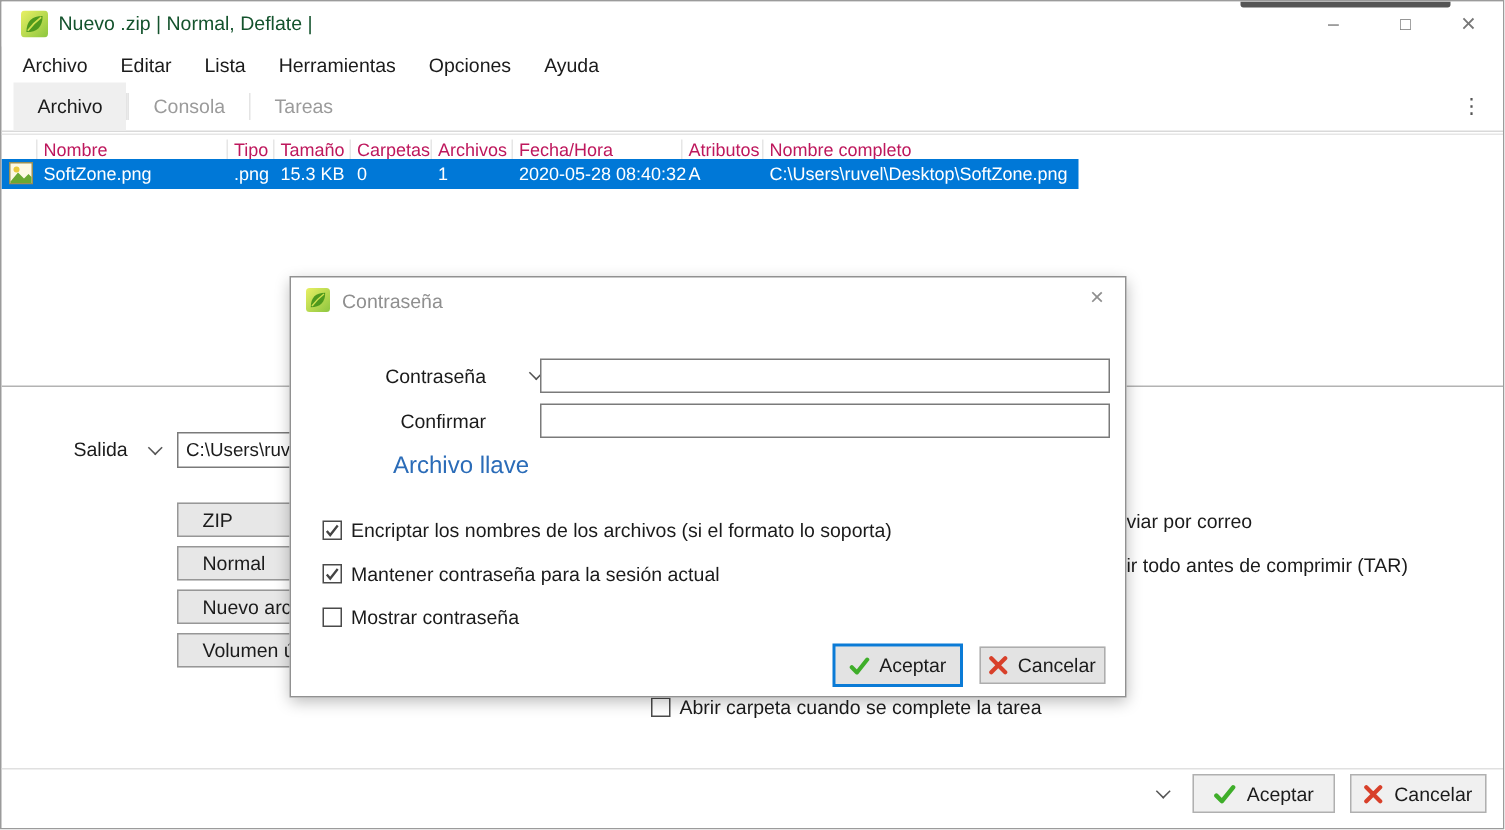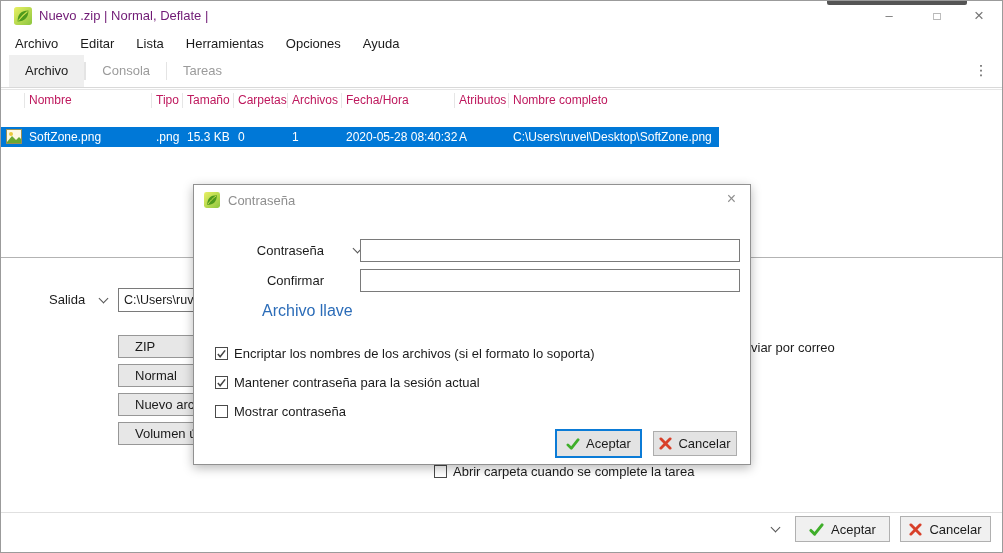--- a/index.html
+++ b/index.html
@@ -2,40 +2,40 @@
 <html><head>
 <meta charset="utf-8">
 <style>
   html,body{margin:0;padding:0;background:#fff;font-family:"Liberation Sans",sans-serif;}
   .window{position:relative;width:1001px;height:551px;border:1px solid #9b9b9b;background:#fff;overflow:hidden;}
   .abs{position:absolute;}
   .hline{position:absolute;height:1px;background:#dcdcdc;}
 
   
   .titlebar{position:absolute;top:0;left:0;right:0;height:30px;background:#fff;}
-  .title-text{position:absolute;left:38px;top:0;height:30px;line-height:30px;font-size:13px;color:#701a75;white-space:nowrap;}
+  .title-text{position:absolute;left:38px;top:0;height:30px;line-height:30px;font-size:13px;color:#14532d;white-space:nowrap;}
   .winbtn{position:absolute;top:0;width:36px;height:30px;text-align:center;line-height:30px;color:#777;font-size:13px;cursor:default;}
   .artifact{position:absolute;left:826px;top:0;width:140px;height:4px;background:#424242;border-radius:0 0 2px 2px;opacity:.9;}
 
   
   .menubar{position:absolute;top:30px;left:0;right:0;height:24px;display:flex;align-items:center;padding-left:10px;gap:14px;font-size:13px;color:#1b1b1b;}
   .menu-item{padding:2px 4px;white-space:nowrap;}
 
   
   .tabstrip{position:absolute;top:54px;left:0;right:0;height:32px;display:flex;align-items:stretch;border-bottom:1px solid #d9d9d9;padding-left:8px;}
   .tab{padding:0 16px;line-height:31px;font-size:13px;color:#9b9b9b;white-space:nowrap;}
   .tab.active{background:#efefef;color:#1b1b1b;}
   .tabsep{width:1px;background:#e4e4e4;margin:7px 0;}
   .overflow{position:absolute;right:10px;top:0;height:31px;line-height:31px;color:#555;font-size:14px;padding:0 4px;}
 
   
   .thead{position:absolute;top:88px;left:0;right:0;height:21px;border-top:1px solid #e6e6e6;font-size:12px;color:#be185d;}
   .th{position:absolute;top:3px;white-space:nowrap;}
   .hsep{position:absolute;top:3px;height:15px;width:1px;background:#e6e6e6;}
-  .selrow{position:absolute;top:126px;left:0;width:718px;height:20px;background:#0078d7;color:#fff;font-size:12px;}
+  .selrow{position:absolute;top:105px;left:0;width:718px;height:20px;background:#0078d7;color:#fff;font-size:12px;}
   .cell{position:absolute;top:3px;white-space:nowrap;}
   .fileicon{position:absolute;left:5px;top:2px;width:16px;height:15px;}
 
   
   .label13{font-size:13px;color:#1b1b1b;white-space:nowrap;}
   .txtinput{position:absolute;border:1px solid #7a7a7a;background:#fff;font-family:"Liberation Sans",sans-serif;font-size:12.5px;color:#1b1b1b;padding:0 5px;box-sizing:border-box;border-radius:0;outline:none;}
   .fmtbtn{position:absolute;left:117px;width:120px;height:23px;background:#e7e7e7;border:1px solid #979797;box-sizing:border-box;font-size:13px;color:#1b1b1b;line-height:21px;padding-left:16px;white-space:nowrap;overflow:hidden;}
   .chev{display:inline-block;width:6px;height:6px;border-right:1.5px solid #555;border-bottom:1.5px solid #555;transform:rotate(45deg);}
   .cbox{position:absolute;width:13px;height:13px;background:#fff;border:1px solid #4a4a4a;box-sizing:border-box;}
   .cbox svg{display:block;margin:1px 0 0 0;}
@@ -138,20 +138,21 @@
   <span class="abs label13" style="left:48px;top:291px">Salida</span>
   <span class="chev abs" style="left:99px;top:294px"></span>
   <input class="txtinput" style="left: 117px; top: 287px; width: 440px; height: 24px;" value="C:\Users\ruve">
 
   <div class="fmtbtn" style="top:334px">ZIP</div>
   <div class="fmtbtn" style="top:363px">Normal</div>
   <div class="fmtbtn" style="top:392px">Nuevo archiv</div>
   <div class="fmtbtn" style="top:421px">Volumen úni</div>
 
   <span class="abs label13" style="left:750px;top:339px">viar por correo</span>
+  <span class="abs label13" style="left:750px;top:368px">ir todo antes de comprimir (TAR)</span>
 
   <span class="cbox" style="left:433px;top:464px"></span>
   <span class="abs label13" style="left:452px;top:463px">Abrir carpeta cuando se complete la tarea</span>
 
   <div class="statusline"></div>
   <span class="chev abs" style="left:771px;top:523px"></span>
 
   <div class="barbtn" style="left:794px;width:95px">
     <svg width="15" height="13" viewBox="0 0 16 14">
       <path d="M2 8 L6 12 L14 2" stroke="#3fae2a" stroke-width="3.2" fill="none" stroke-linecap="round" stroke-linejoin="round"></path>

